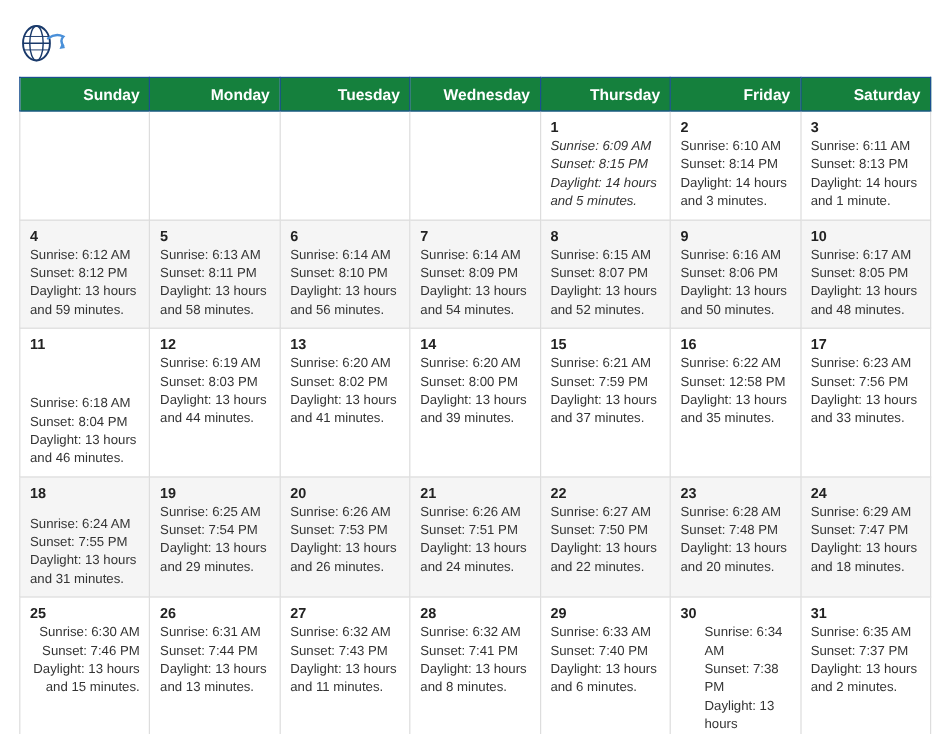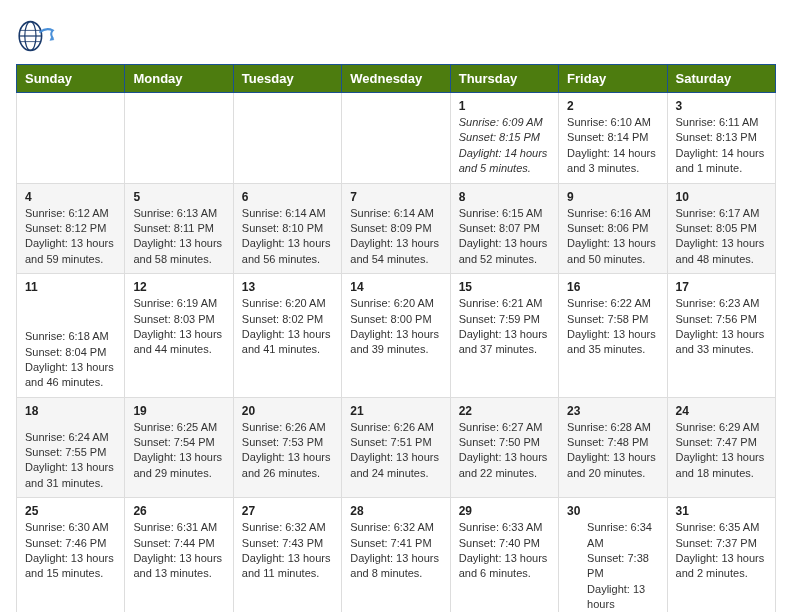--- a/index.html
+++ b/index.html
@@ -42,23 +42,23 @@
     .subtitle {
       font-size: 15px;
       color: #444;
     }
     table {
       width: 100%;
       border-collapse: collapse;
       table-layout: fixed;
     }
     thead tr th {
-      background: #4d7c0f;
+      background: #15803d;
       color: #fff;
-      text-align: left;
+      text-align: right;
       padding: 6px 8px;
       font-size: 13px;
       font-weight: bold;
       border: 1px solid #1a5090;
     }
     tbody tr td {
       vertical-align: top;
       padding: 6px 8px;
       font-size: 11px;
       color: #222;
@@ -233,21 +233,21 @@
         <td>
           <span class="day-num">15</span>
           <div class="day-info" style="white-space: pre-line;">Sunrise: 6:21 AM
 Sunset: 7:59 PM
 Daylight: 13 hours
 and 37 minutes.</div>
         </td>
         <td>
           <span class="day-num">16</span>
           <div class="day-info" style="white-space: pre-line;">Sunrise: 6:22 AM
-Sunset: 7:58 PM
+Sunset: 12:58 PM
 Daylight: 13 hours
 and 35 minutes.</div>
         </td>
         <td>
           <span class="day-num">17</span>
           <div class="day-info" style="white-space: pre-line;">Sunrise: 6:23 AM
 Sunset: 7:56 PM
 Daylight: 13 hours
 and 33 minutes.</div>
         </td>
@@ -299,21 +299,21 @@
           <span class="day-num">24</span>
           <div class="day-info" style="white-space: pre-line;">Sunrise: 6:29 AM
 Sunset: 7:47 PM
 Daylight: 13 hours
 and 18 minutes.</div>
         </td>
       </tr>
       <tr>
         <td>
           <span class="day-num">25</span>
-          <div class="day-info" style="white-space: pre-line;">Sunrise: 6:30 AM
+          <div class="day-info" style="white-space: pre-line; text-align: right;">Sunrise: 6:30 AM
 Sunset: 7:46 PM
 Daylight: 13 hours
 and 15 minutes.</div>
         </td>
         <td>
           <span class="day-num">26</span>
           <div class="day-info" style="white-space: pre-line;">Sunrise: 6:31 AM
 Sunset: 7:44 PM
 Daylight: 13 hours
 and 13 minutes.</div>

